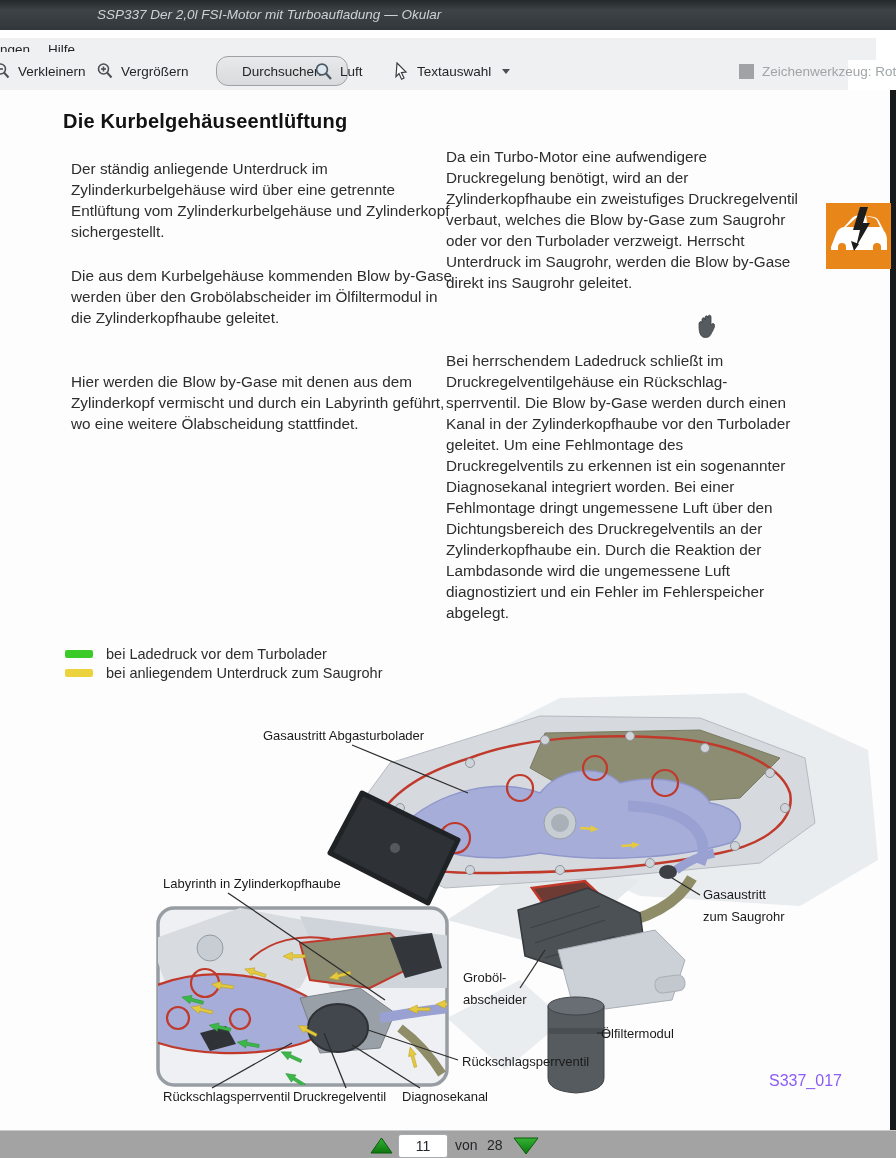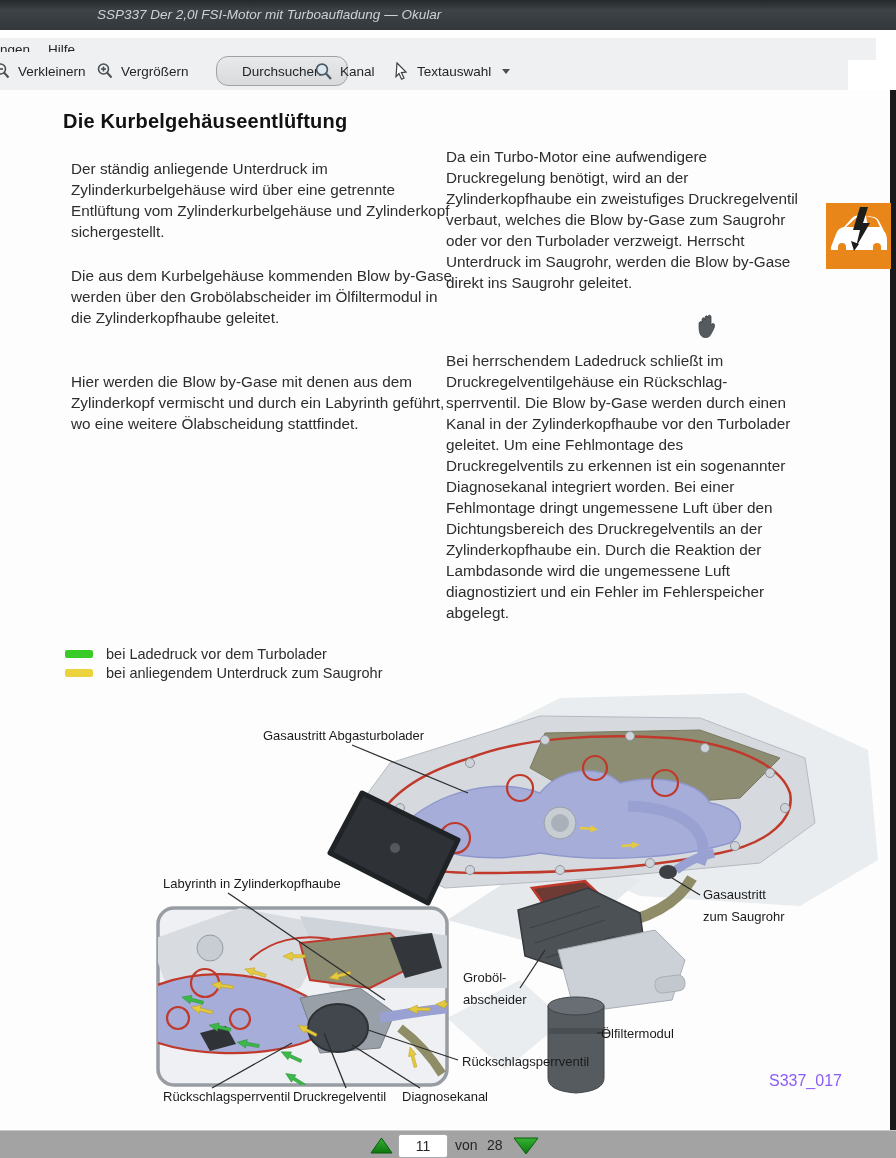--- a/index.html
+++ b/index.html
@@ -88,32 +88,38 @@
 
   <div class="tool tool-btn" style="left:216px">
     <span>Durchsuchen</span>
   </div>
 
   <div class="tool" style="left:314px">
     <svg width="19" height="19" viewBox="0 0 19 19">
       <circle cx="8" cy="7.5" r="5.4" fill="#dfe7ee" stroke="#4a5a66" stroke-width="1.7"></circle>
       <line x1="12" y1="11.5" x2="17" y2="17" stroke="#4a5a66" stroke-width="2.2"></line>
     </svg>
-    <span>Kanal</span>
+    <span>Luft</span>
   </div>
 
   <div class="tool" style="left:393px">
     <svg width="17" height="19" viewBox="0 0 17 19">
       <path d="M4,1 L13,10 L8.4,10.6 L11,16 L8.6,17.2 L6,11.6 L3,14.6 Z" fill="#fff" stroke="#3a3f43" stroke-width="1.2"></path>
     </svg>
     <span>Textauswahl</span>
     <span class="caret"></span>
   </div>
 
 
+  <div class="tool disabled" style="left:738px">
+    <svg width="17" height="17" viewBox="0 0 17 17">
+      <rect x="1" y="1" width="15" height="15" fill="#9fa3a5"></rect>
+    </svg>
+    <span>Zeichenwerkzeug: Rot</span>
+  </div>
 </div>
 
 <div class="page"></div>
 <div class="scrollstrip"></div>
 
 <div class="h1">Die Kurbelgehäuseentlüftung</div>
 
 <div class="para colL" style="top:158px">Der ständig anliegende Unterdruck im Zylinderkurbelgehäuse wird über eine getrennte Entlüftung vom Zylinderkurbelgehäuse und Zylinderkopf sichergestellt.</div>
 <div class="para colL" style="top:265px">Die aus dem Kurbelgehäuse kommenden Blow by-Gase werden über den Grobölabscheider im Ölfiltermodul in die Zylinderkopfhaube geleitet.</div>
 <div class="para colL" style="top:371px">Hier werden die Blow by-Gase mit denen aus dem Zylinderkopf vermischt und durch ein Labyrinth geführt, wo eine weitere Ölabscheidung stattfindet.</div>

